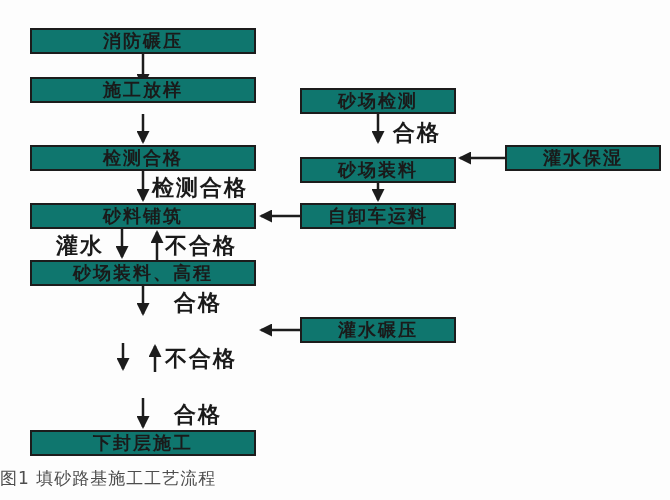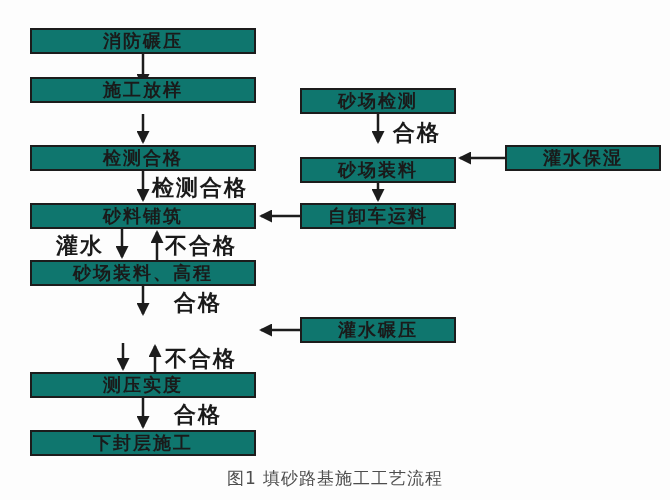--- a/index.html
+++ b/index.html
@@ -37,21 +37,21 @@
     font-size:22px;
     color:#1a1a1a;
     letter-spacing:2px;
     white-space:nowrap;
     line-height:1;
   }
   .caption{
     position:absolute;
     left:0;right:0;
     top:467px;
-    text-align:center;
+    text-align:left;
     font-size:17px;
     color:#4d4d4d;
     letter-spacing:1px;
   }
   svg.arrows{
     position:absolute;
     left:0;top:0;
     width:670px;height:500px;
     pointer-events:none;
   }
@@ -98,23 +98,20 @@
     </div>
   <div class="node left-col" style="top:145px">
       <span>检测合格</span>
     </div>
   <div class="node left-col" style="top:203px">
       <span>砂料铺筑</span>
     </div>
   <div class="node left-col" style="top:260px">
       <span>砂场装料、高程</span>
     </div>
-  <div class="node left-col" style="top:372px">
-      <span>测压实度</span>
-    </div>
   <div class="node left-col" style="top:430px">
       <span>下封层施工</span>
     </div>
 
   <div class="node right-col" style="top:88px">
       <span>砂场检测</span>
     </div>
   <div class="node right-col" style="top:157px">
       <span>砂场装料</span>
     </div>

